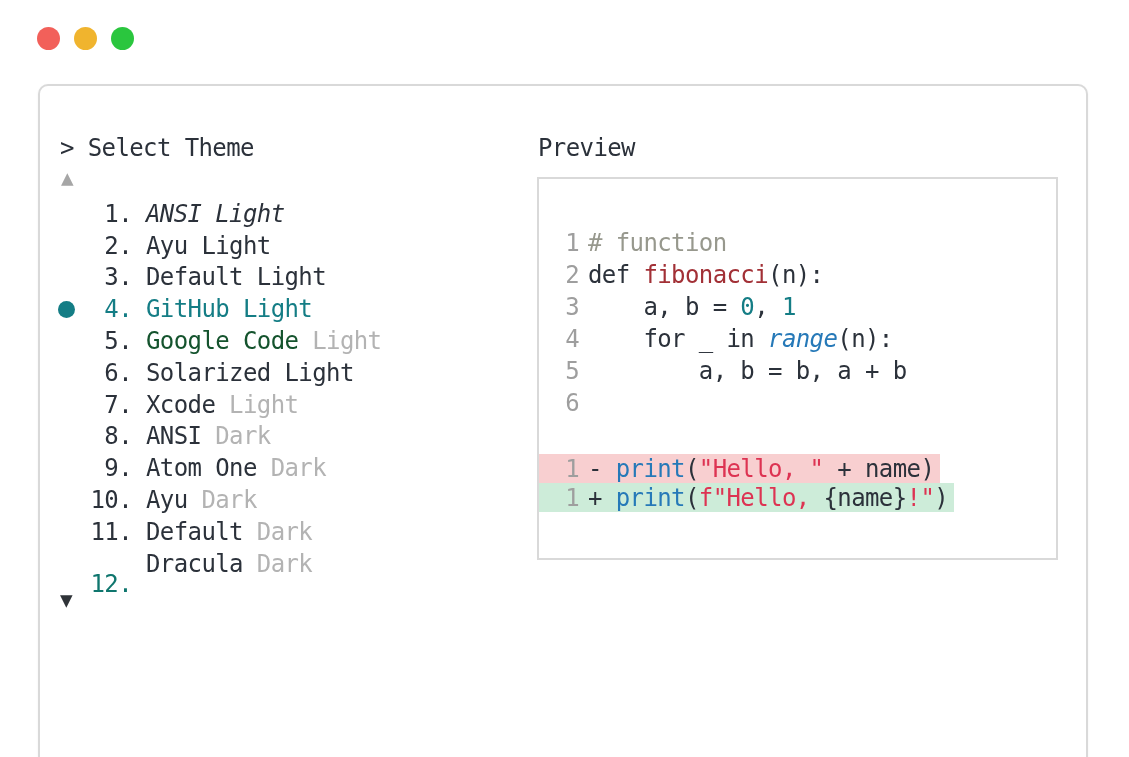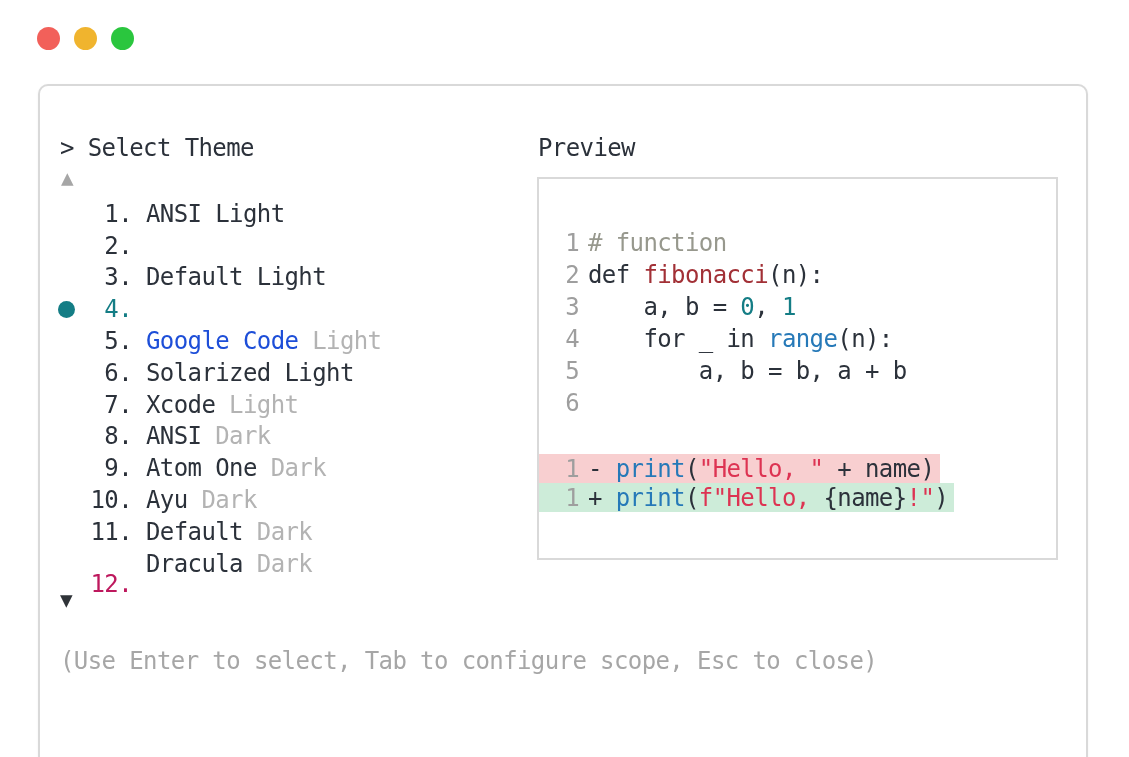--- a/index.html
+++ b/index.html
@@ -57,45 +57,44 @@
     <span class="tl" style="background: rgb(42, 198, 62);"></span>
   </div>
 
 <div id="window" style="border-color: rgb(217, 217, 217);">
   <div id="select-title" class="title mono">&gt; Select Theme</div>
   <div id="preview-title" class="title mono">Preview</div>
 
   <div id="scroll-up" class="scroll-arrow">▲</div>
 
   <div id="theme-list">
-      <div class="trow"><span class="bullet-slot"></span><span class="tnum" style="color: rgb(43, 49, 58);">1.</span><span class="tlabel" style="color: rgb(43, 49, 58);">ANSI Light</span></div>
-      <div class="trow"><span class="bullet-slot"></span><span class="tnum" style="color: rgb(43, 49, 58);">2.</span></div>
+      <div class="trow"><span class="bullet-slot"></span><span class="tnum" style="color: rgb(43, 49, 58);">1.</span><span class="tlabel" style="color: rgb(43, 49, 58); font-style: italic;">ANSI Light</span></div>
+      <div class="trow"><span class="bullet-slot"></span><span class="tnum" style="color: rgb(43, 49, 58);">2.</span><span class="tlabel" style="color: rgb(43, 49, 58);">Ayu Light</span></div>
       <div class="trow"><span class="bullet-slot"></span><span class="tnum" style="color: rgb(43, 49, 58);">3.</span><span class="tlabel" style="color: rgb(43, 49, 58);">Default Light</span></div>
-      <div class="trow"><span class="bullet-slot"><span class="bullet" style="background: rgb(20, 125, 133);"></span></span><span class="tnum" style="color: rgb(20, 125, 133);">4.</span></div>
-      <div class="trow"><span class="bullet-slot"></span><span class="tnum" style="color: rgb(43, 49, 58);">5.</span><span class="tlabel" style="color: #1d4ed8;">Google Code</span><span style="color: rgb(179, 179, 179);"> Light</span></div>
+      <div class="trow"><span class="bullet-slot"><span class="bullet" style="background: rgb(20, 125, 133);"></span></span><span class="tnum" style="color: rgb(20, 125, 133);">4.</span><span class="tlabel" style="color: rgb(20, 125, 133);">GitHub Light</span></div>
+      <div class="trow"><span class="bullet-slot"></span><span class="tnum" style="color: rgb(43, 49, 58);">5.</span><span class="tlabel" style="color: #14532d;">Google Code</span><span style="color: rgb(179, 179, 179);"> Light</span></div>
       <div class="trow"><span class="bullet-slot"></span><span class="tnum" style="color: rgb(43, 49, 58);">6.</span><span class="tlabel" style="color: rgb(43, 49, 58);">Solarized Light</span></div>
       <div class="trow"><span class="bullet-slot"></span><span class="tnum" style="color: rgb(43, 49, 58);">7.</span><span class="tlabel" style="color: rgb(43, 49, 58);">Xcode</span><span style="color: rgb(179, 179, 179);"> Light</span></div>
       <div class="trow"><span class="bullet-slot"></span><span class="tnum" style="color: rgb(43, 49, 58);">8.</span><span class="tlabel" style="color: rgb(43, 49, 58);">ANSI</span><span style="color: rgb(179, 179, 179);"> Dark</span></div>
       <div class="trow"><span class="bullet-slot"></span><span class="tnum" style="color: rgb(43, 49, 58);">9.</span><span class="tlabel" style="color: rgb(43, 49, 58);">Atom One</span><span style="color: rgb(179, 179, 179);"> Dark</span></div>
       <div class="trow"><span class="bullet-slot"></span><span class="tnum" style="color: rgb(43, 49, 58);">10.</span><span class="tlabel" style="color: rgb(43, 49, 58);">Ayu</span><span style="color: rgb(179, 179, 179);"> Dark</span></div>
       <div class="trow"><span class="bullet-slot"></span><span class="tnum" style="color: rgb(43, 49, 58);">11.</span><span class="tlabel" style="color: rgb(43, 49, 58);">Default</span><span style="color: rgb(179, 179, 179);"> Dark</span></div>
-      <div class="trow"><span class="bullet-slot"></span><span class="tnum" style="color: #be185d; margin-top: 40px;">12.</span><span class="tlabel" style="color: rgb(43, 49, 58);">Dracula</span><span style="color: rgb(179, 179, 179);"> Dark</span></div>
+      <div class="trow"><span class="bullet-slot"></span><span class="tnum" style="color: #0f766e; margin-top: 40px;">12.</span><span class="tlabel" style="color: rgb(43, 49, 58);">Dracula</span><span style="color: rgb(179, 179, 179);"> Dark</span></div>
     </div>
 
   <div id="scroll-down" class="scroll-arrow">▼</div>
 
   <div id="preview-box" style="border-color: rgb(217, 217, 217);">
     <div id="code-block">
         <div class="code-row"><span class="lnum" style="color: rgb(158, 158, 158);">1</span><span style="color: rgb(151, 152, 141);"># function</span></div>
         <div class="code-row"><span class="lnum" style="color: rgb(158, 158, 158);">2</span><span style="color: rgb(43, 49, 58);">def </span><span style="color: rgb(162, 48, 54); text-align: right;">fibonacci</span><span style="color: rgb(43, 49, 58);">(n):</span></div>
         <div class="code-row"><span class="lnum" style="color: rgb(158, 158, 158);">3</span><span style="color: rgb(43, 49, 58);">    a, b = </span><span style="color: rgb(20, 125, 133);">0</span><span style="color: rgb(43, 49, 58);">, </span><span style="color: rgb(20, 125, 133);">1</span></div>
-        <div class="code-row"><span class="lnum" style="color: rgb(158, 158, 158);">4</span><span style="color: rgb(43, 49, 58);">    for _ in </span><span style="color: rgb(38, 121, 184);">range</span><span style="color: rgb(43, 49, 58);">(n):</span></div>
+        <div class="code-row"><span class="lnum" style="color: rgb(158, 158, 158);">4</span><span style="color: rgb(43, 49, 58);">    for _ in </span><span style="color: rgb(38, 121, 184); font-style: italic;">range</span><span style="color: rgb(43, 49, 58);">(n):</span></div>
         <div class="code-row"><span class="lnum" style="color: rgb(158, 158, 158);">5</span><span style="color: rgb(43, 49, 58);">        a, b = b, a + b</span></div>
         <div class="code-row"><span class="lnum" style="color: rgb(158, 158, 158);">6</span></div>
         <div id="diff-block">
           <div class="diff-row" style="background: rgb(248, 207, 208);"><span class="lnum" style="color: rgb(158, 158, 158);">1</span><span style="color: rgb(43, 49, 58);">- </span><span style="color: rgb(38, 121, 184);">print</span><span style="color: rgb(43, 49, 58);">(</span><span style="color: rgb(221, 51, 82);">"Hello, "</span><span style="color: rgb(43, 49, 58); text-align: center;"> + name)</span></div>
           <div class="diff-row" style="background: rgb(205, 236, 217);"><span class="lnum" style="color: rgb(158, 158, 158);">1</span><span style="color: rgb(43, 49, 58);">+ </span><span style="color: rgb(38, 121, 184);">print</span><span style="color: rgb(43, 49, 58);">(</span><span style="color: rgb(221, 51, 82);">f"Hello, </span><span style="color: rgb(43, 49, 58);">{name}</span><span style="color: rgb(221, 51, 82);">!"</span><span style="color: rgb(43, 49, 58);">)</span></div>
         </div>
       </div>
   </div>
 
-  <div id="hint" class="mono">(Use Enter to select, Tab to configure scope, Esc to close)</div>
 </div>
 
 </body></html>

